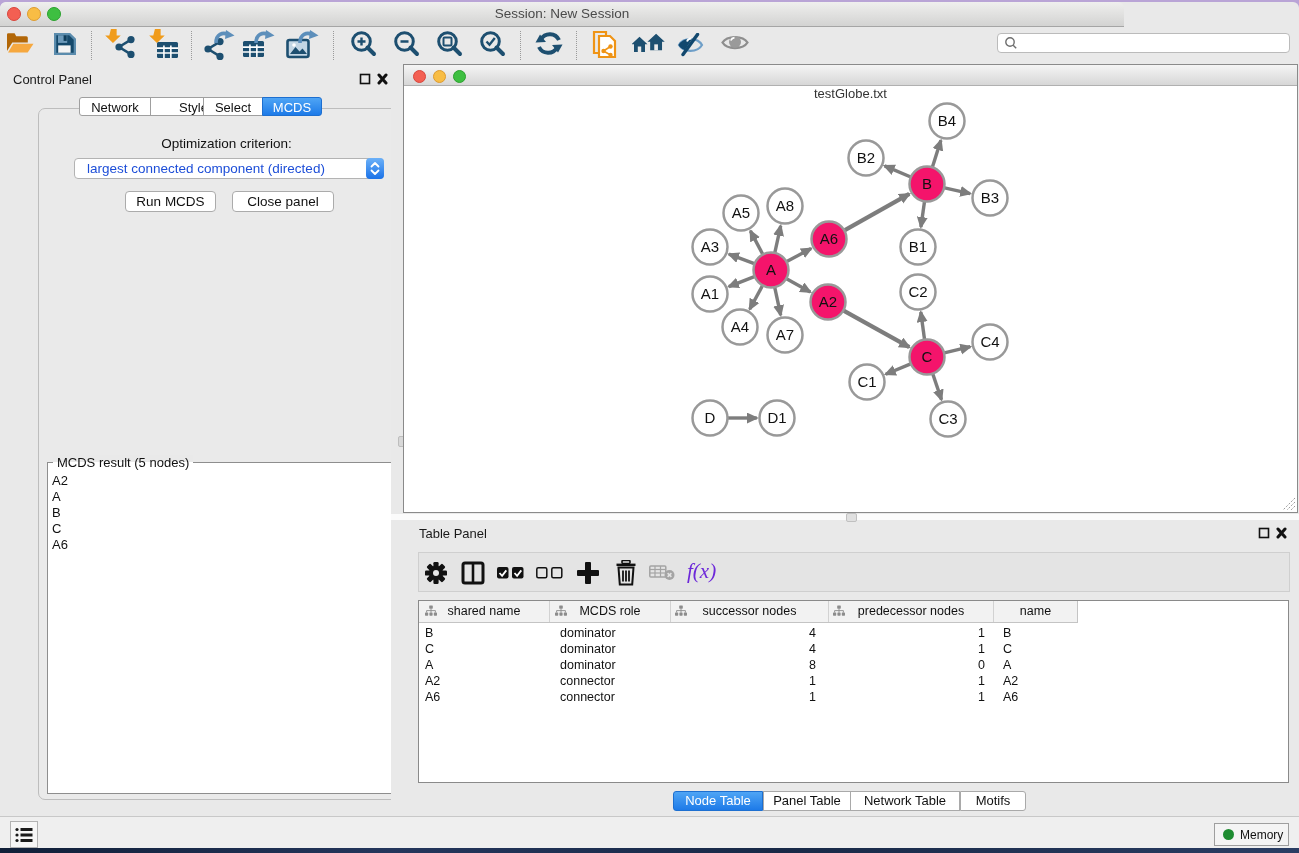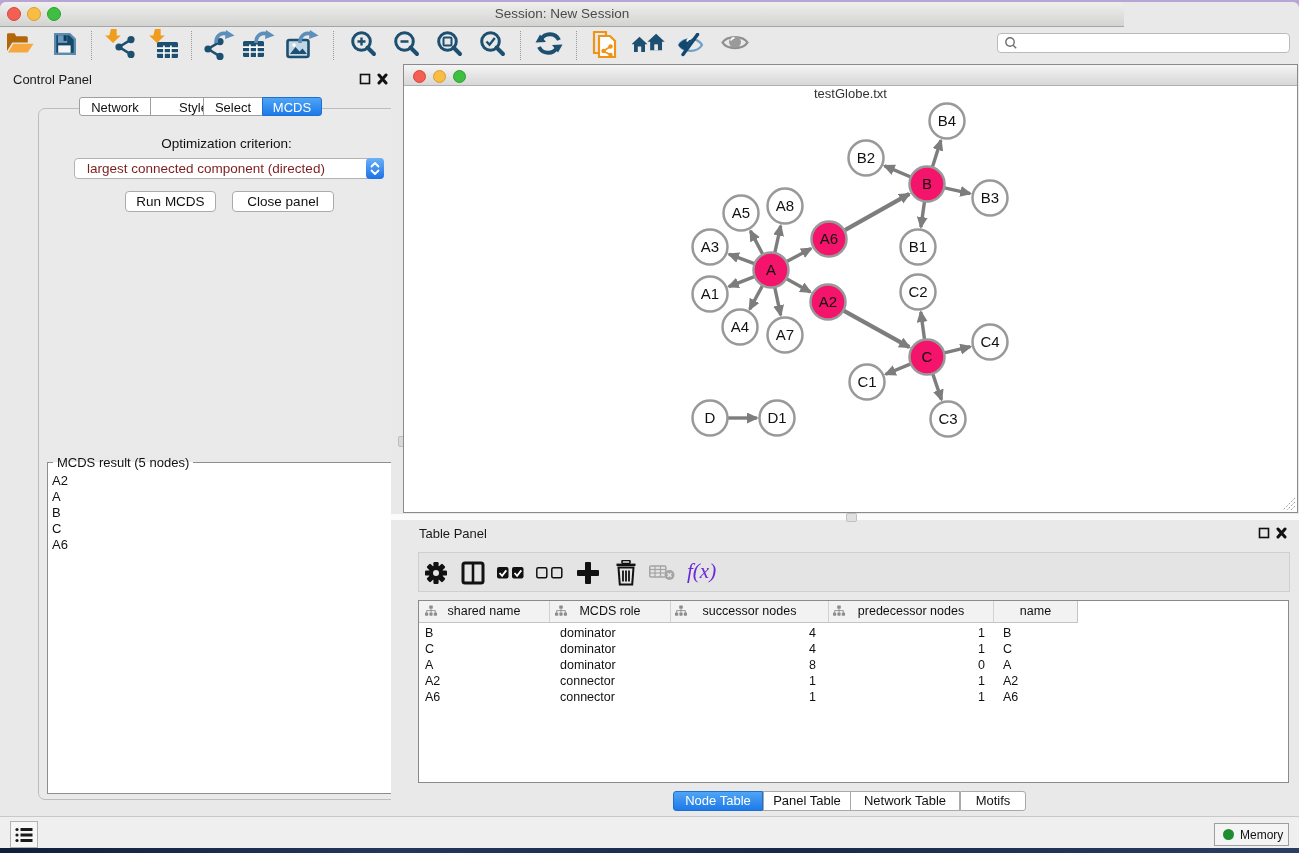--- a/index.html
+++ b/index.html
@@ -20,21 +20,21 @@
   
   #cpanel{position:absolute;left:0;top:60px;width:391px;height:754px;background:#e9e9e9;}
   .panhead{font-size:13px;color:#1a1a1a;}
   .tabbtn{position:absolute;top:35px;z-index:3;height:19px;background:#fff;border:1px solid #9f9f9f;
        box-sizing:border-box;text-align:center;font-size:13px;color:#111;line-height:19px;}
   .tabsel{background:linear-gradient(#4fa5f5,#1d7ae8);color:#fff;border-color:#1d6fd0;}
   #tabpane{position:absolute;left:8px;top:46px;width:377px;height:692px;background:#eaeaea;
        border:1px solid #bdbdbd;border-radius:7px;box-sizing:border-box;margin-left:30px;}
   #dropdown{position:absolute;left:35px;top:49px;width:310px;height:21px;background:#fff;
        border:1px solid #b3b3b3;border-radius:4px;box-sizing:border-box;font-size:13.5px;
-       color:#7f1d1d;line-height:19px;padding-left:12px;}
+       color:#1d4ed8;line-height:19px;padding-left:12px;}
   #stepper{position:absolute;right:-1px;top:-1px;width:18px;height:21px;border-radius:4px;
        background:linear-gradient(#6cb1f8,#1a72e8);}
   .pbtn{position:absolute;top:82px;height:21px;background:#fff;border:1px solid #ababab;
        border-radius:4px;box-sizing:border-box;text-align:center;font-size:13.5px;color:#111;
        line-height:19px;}
   #fieldset{position:absolute;left:8px;top:353px;width:363px;height:332px;background:#fff;
        border:1px solid #8e8e8e;box-sizing:border-box;}
   #legend{position:absolute;left:5px;top:-8px;padding:0 4px;font-size:13px;color:#111;
        background:linear-gradient(#e9e9e9 50%,#ffffff 50%);}
   #mcdslist{position:absolute;left:4px;top:10px;font-size:13px;color:#111;line-height:16px;}

